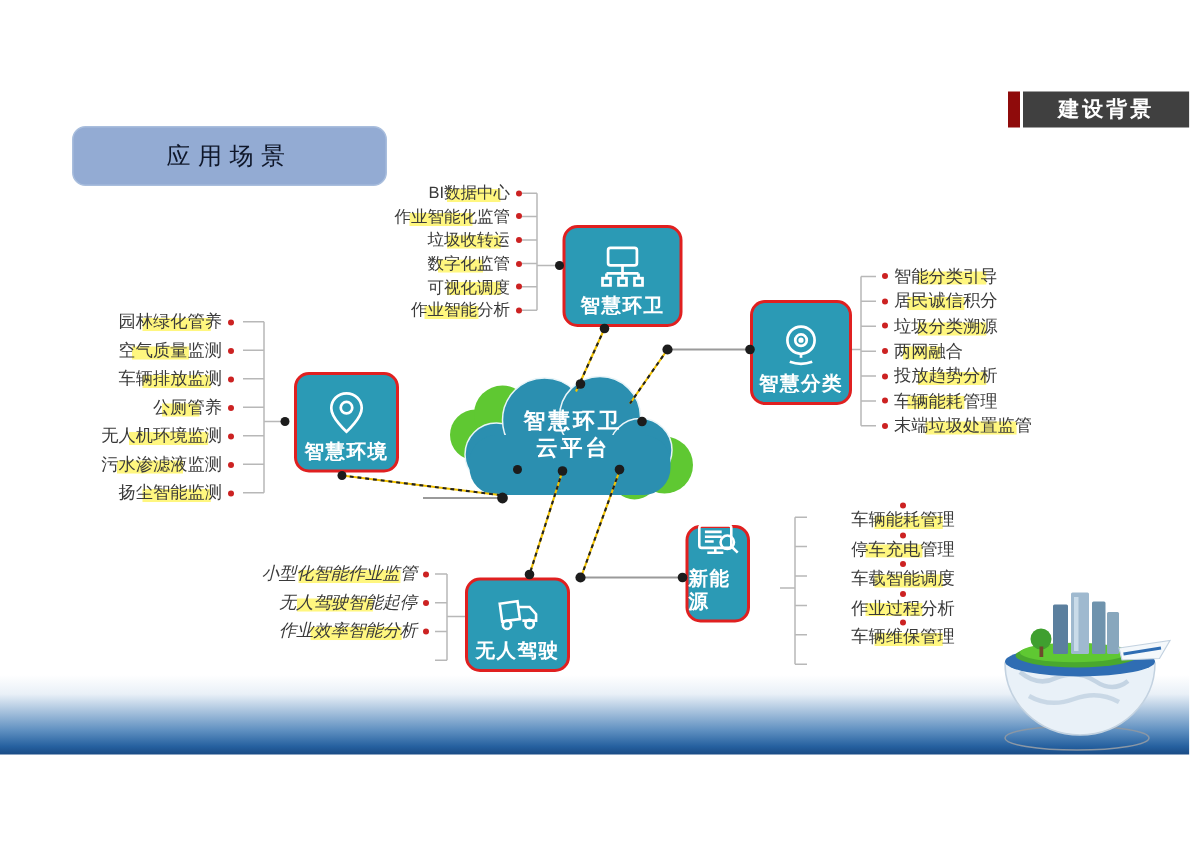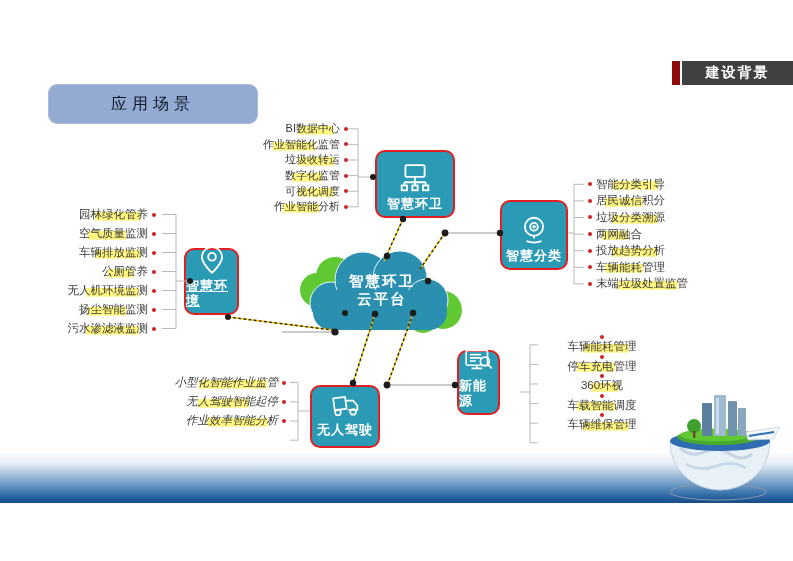--- a/index.html
+++ b/index.html
@@ -122,31 +122,31 @@
         <circle cx="15" cy="12" r="8.5"></circle>
           <circle cx="15" cy="12" r="3.6"></circle>
           <circle cx="15" cy="12" r="0.8" fill="#fff"></circle>
         <path d="M15,20.5 V23"></path>
           <path d="M8,25.5 Q15,28 22,25.5"></path>
       </svg>
       </span>
     <div class="nlabel">智慧分类</div>
   </div>
 
-  <div class="node" style="left:184px;top:248px;width:55px;height:67px;text-decoration:underline;">
+  <div class="node" style="left:196px;top:248px;width:70px;height:67px;">
     <span>
       <svg width="32" height="32" viewBox="0 0 30 30" fill="none" stroke="#fff" stroke-width="1.7">
         <path d="M15,3 C9.5,3 5.5,7.2 5.5,12.3 C5.5,18.5 15,27 15,27 C15,27 24.5,18.5 24.5,12.3 C24.5,7.2 20.5,3 15,3 Z"></path>
         <circle cx="15" cy="12" r="3.6"></circle>
       </svg>
       </span>
     <div class="nlabel">智慧环境</div>
   </div>
 
-  <div class="node" style="left:310px;top:385px;width:70px;height:63px;justify-content:center;">
+  <div class="node" style="left:310px;top:385px;width:70px;height:63px;">
     <span>
       <svg width="36" height="28" viewBox="0 0 32 26" fill="none" stroke="#fff" stroke-width="1.6">
         <path d="M5,6 L16,4.5 L17.5,15.5 L6.5,17 Z"></path>
           <path d="M17,8 h6.5 l4,4.5 v4 h-8.5"></path>
         <circle cx="9.5" cy="19" r="2.6"></circle>
           <circle cx="23.5" cy="18.5" r="2.6"></circle>
       </svg>
       </span>
     <div class="nlabel">无人驾驶</div>
   </div>
@@ -235,27 +235,27 @@
       </li>
       <li>
         <span class="hl">公厕管养</span>
         <span class="marker"></span>
       </li>
       <li>
         <span class="hl">无人机环境监测</span>
         <span class="marker"></span>
       </li>
       <li>
+        <span class="hl">污水渗滤液监测</span>
+        <span class="marker"></span>
+      </li>
+      <li>
         <span class="hl">扬尘智能监测</span>
         <span class="marker"></span>
       </li>
-      <li>
-        <span class="hl">污水渗滤液监测</span>
-        <span class="marker"></span>
-      </li>
     </ul>
   <ul class="feat align-r" id="list-wuren">
       <li>
         <span class="hl">小型化智能作业监管</span>
         <span class="marker"></span>
       </li>
       <li>
         <span class="hl">无人驾驶智能起停</span>
         <span class="marker"></span>
       </li>
@@ -268,25 +268,25 @@
       <li>
         <span class="marker"></span>
         <span class="hl">车辆能耗管理</span>
       </li>
       <li>
         <span class="marker"></span>
         <span class="hl">停车充电管理</span>
       </li>
       <li>
         <span class="marker"></span>
-        <span class="hl">360环视</span>
-      </li>
-      <li>
-        <span class="marker"></span>
         <span class="hl">车载智能调度</span>
+      </li>
+      <li>
+        <span class="marker"></span>
+        <span class="hl">作业过程分析</span>
       </li>
       <li>
         <span class="marker"></span>
         <span class="hl">车辆维保管理</span>
       </li>
     </ul>
 
   <svg class="overlay" width="793" height="561" viewBox="0 0 793 561">
     <g stroke="#b8b8b8" stroke-width="1" fill="none">
 

